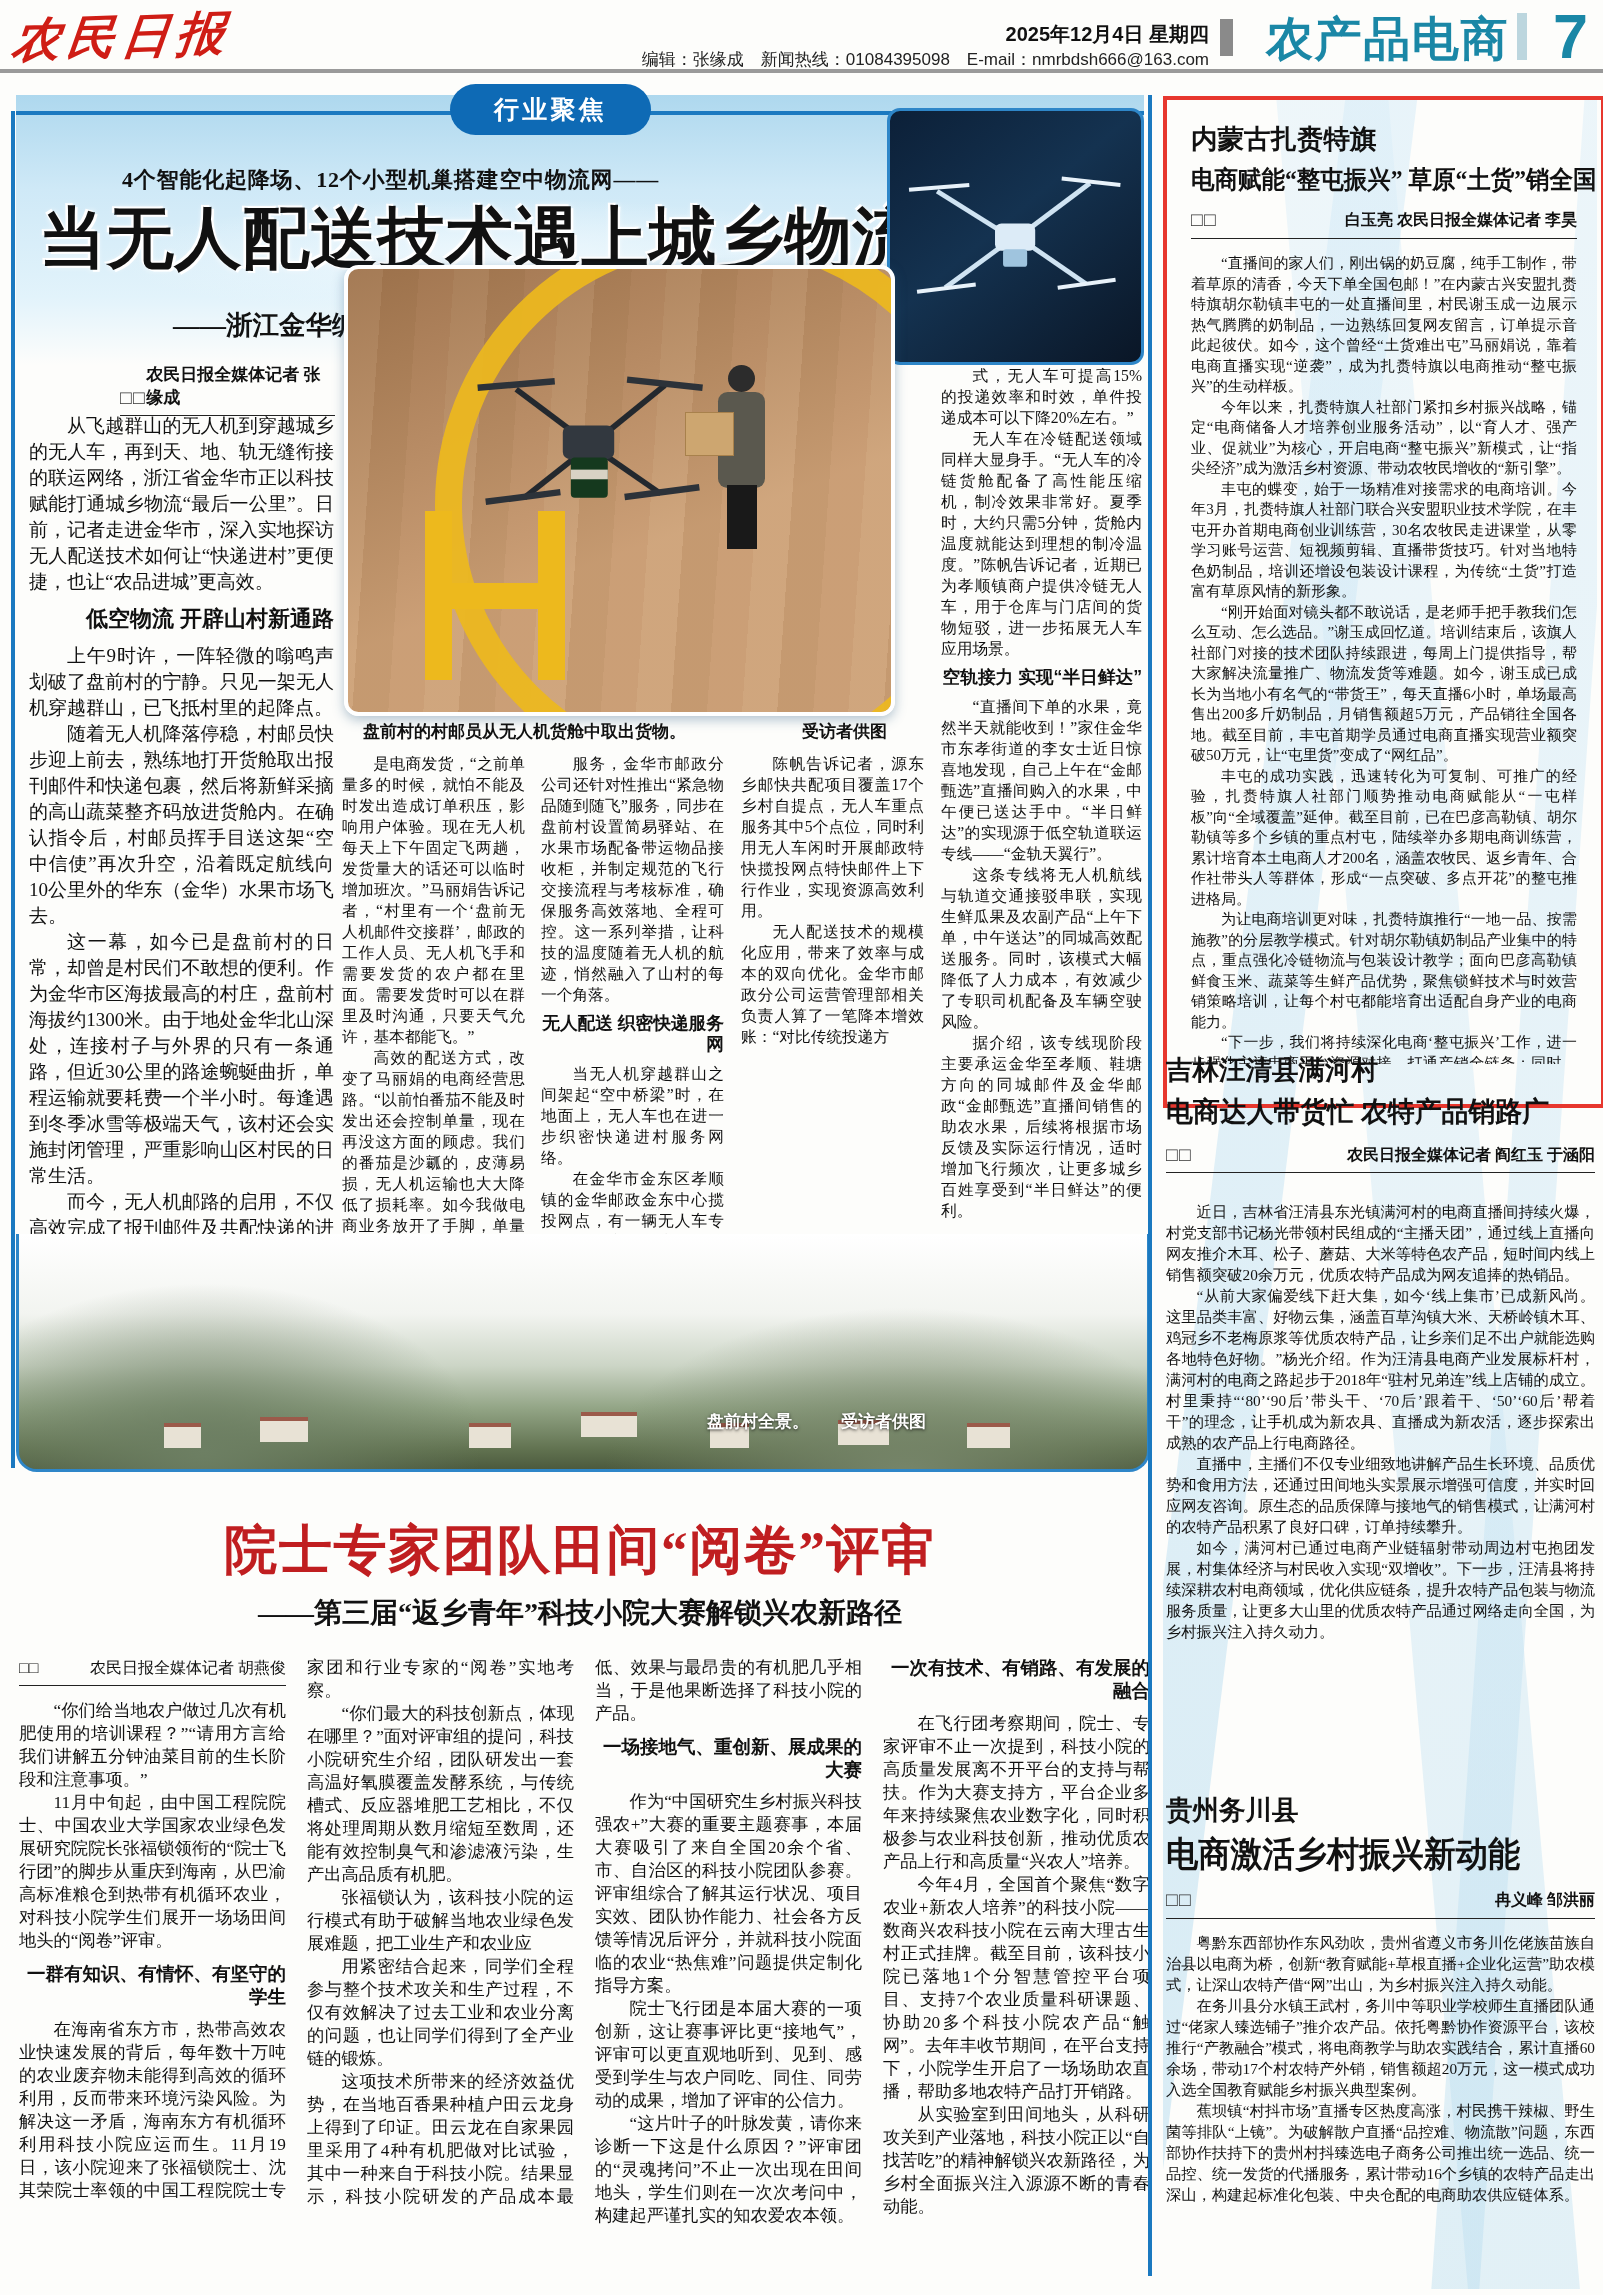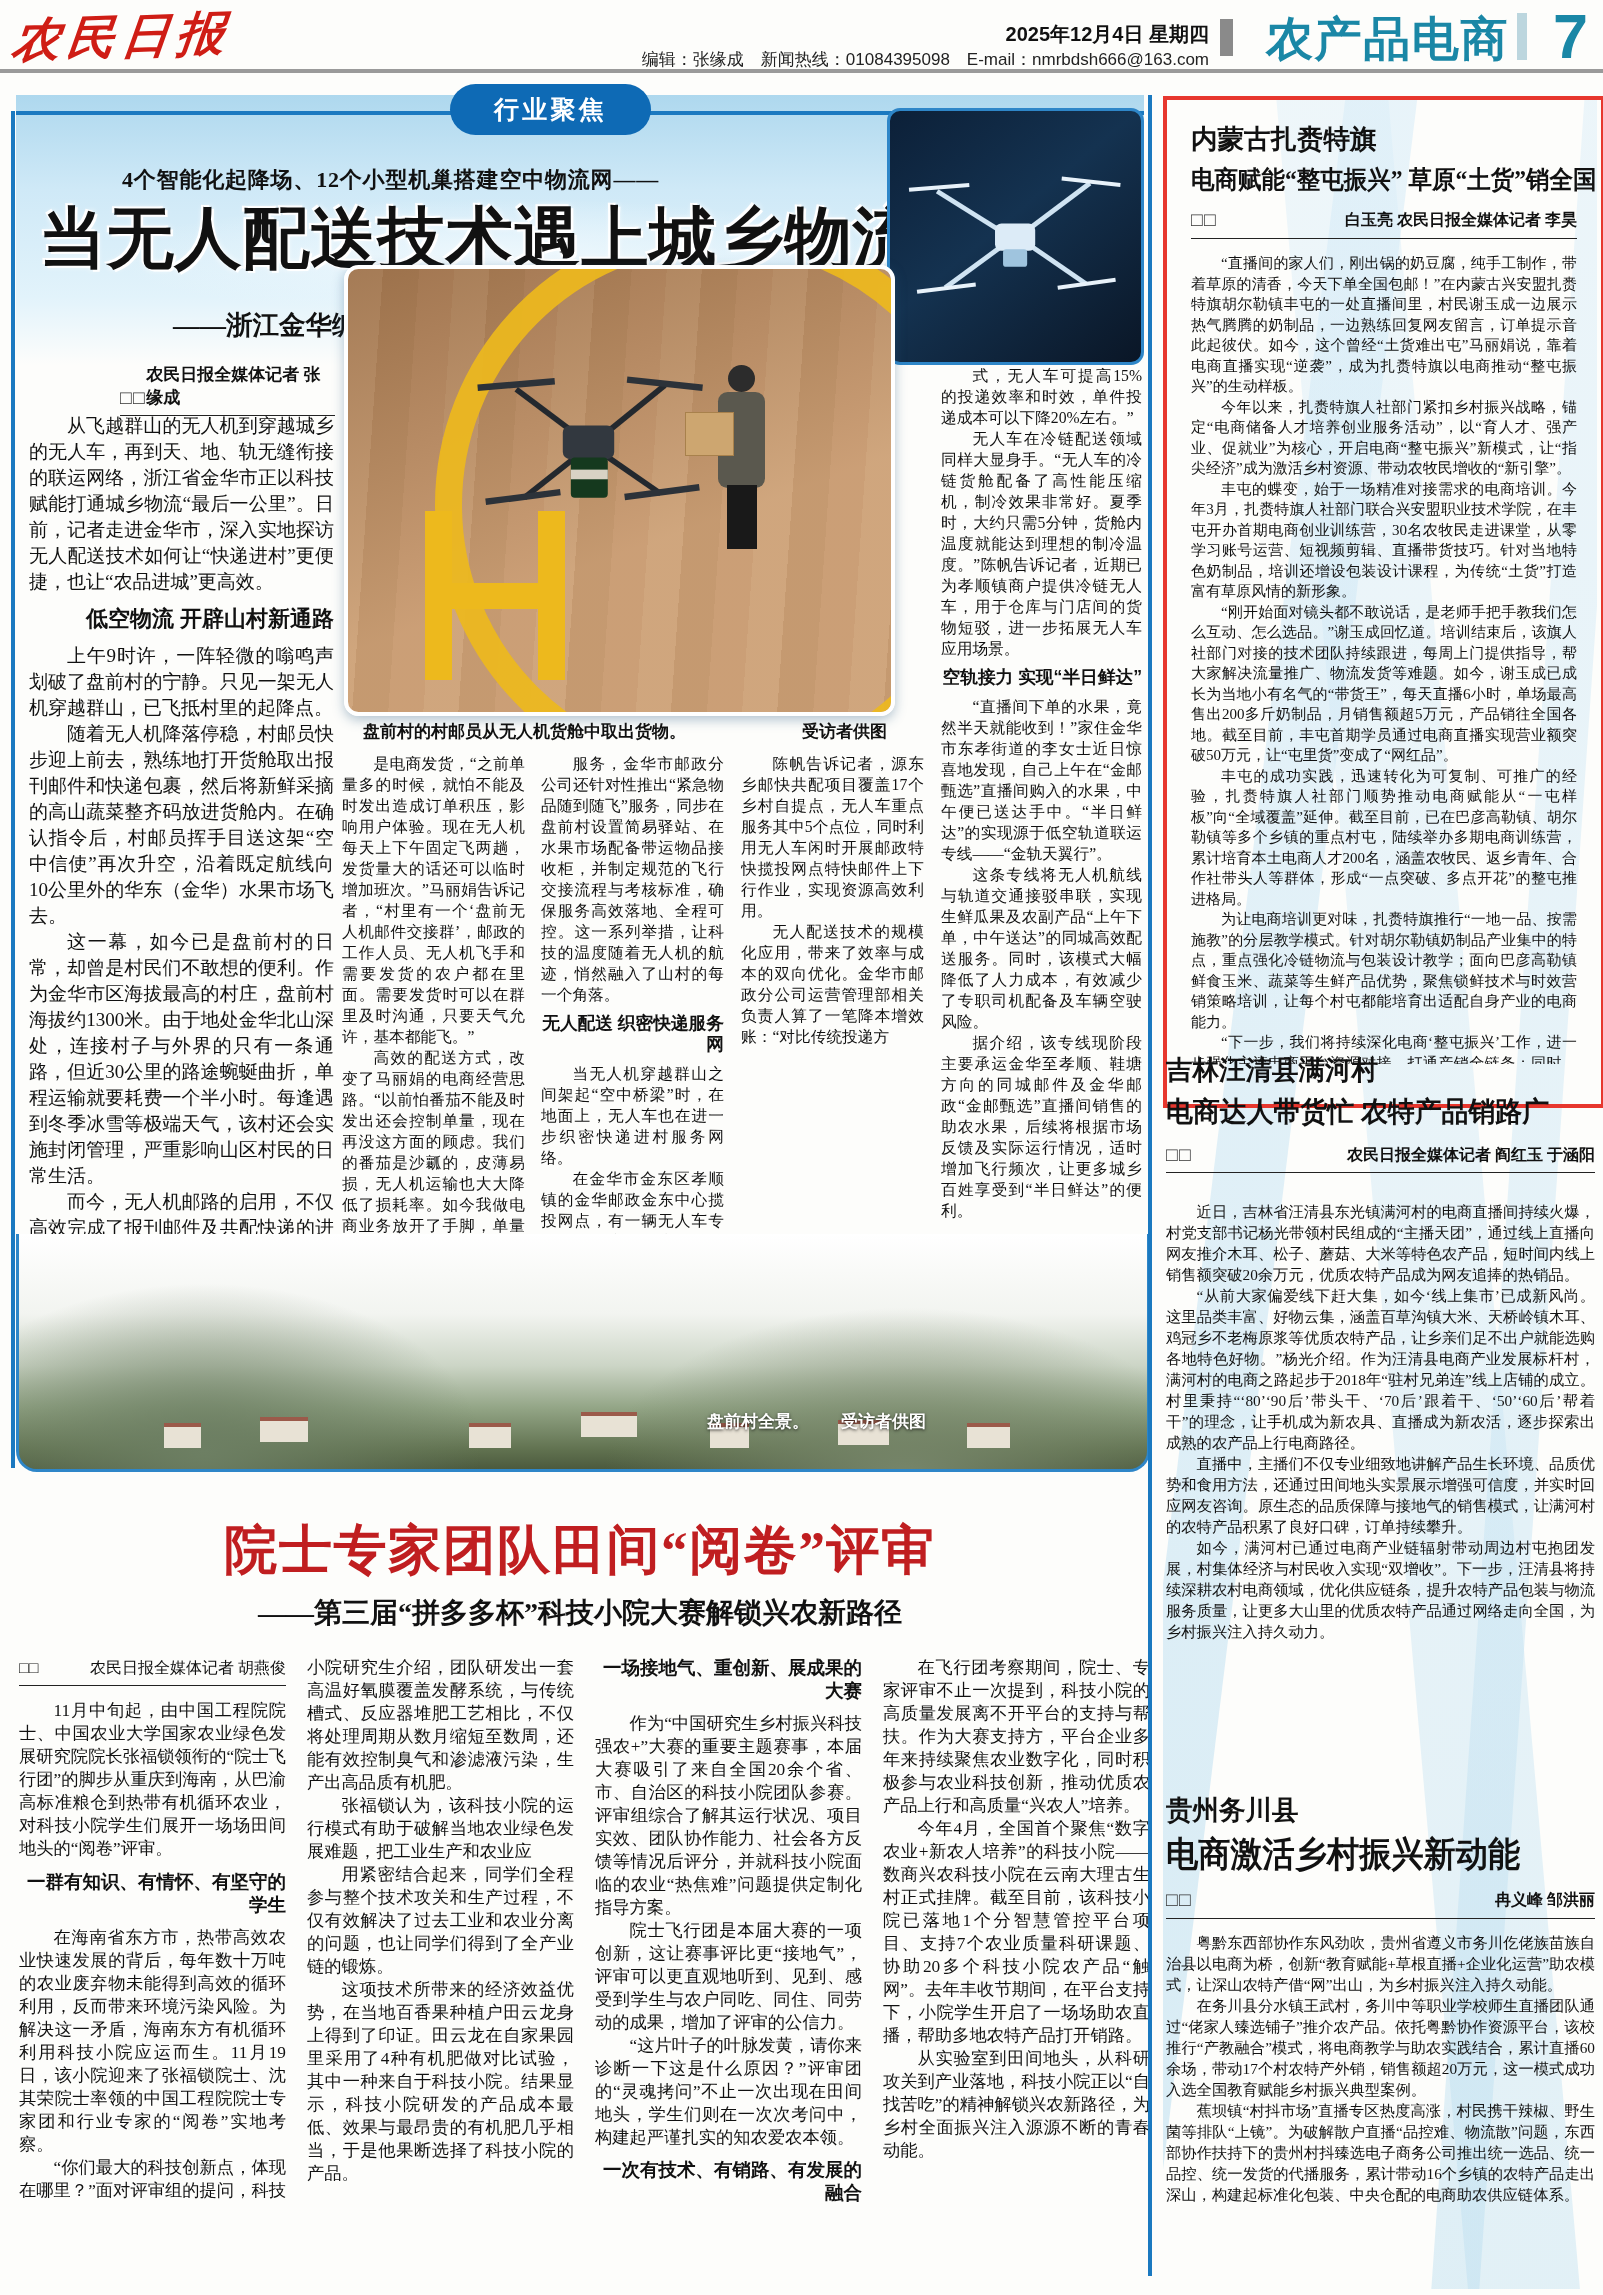--- a/index.html
+++ b/index.html
@@ -235,27 +235,28 @@
         <div style="left:819px;width:51px;bottom:24px;"></div>
       <div style="left:948px;width:43px;"></div>
     </div>
   </div>
   <div class="abs caption" id="village-cap">
     <span>盘前村全景。</span>
     <span>受访者供图</span>
   </div>
 
   <div class="abs" id="sch-title">院士专家团队田间“阅卷”评审</div>
-  <div class="abs" id="sch-sub">——第三届“拼多多杯”科技小院大赛解锁兴农新路径</div>
+  <div class="abs" id="sch-sub">——第三届“返乡青年”科技小院大赛解锁兴农新路径</div>
   <div class="abs" id="sch-body">
     <div id="sch-byline">
       <span class="mark">□□</span>
       <span class="who">农民日报全媒体记者 胡燕俊</span>
     </div>
     <div>
+        <p class="para">“你们给当地农户做过几次有机肥使用的培训课程？”“请用方言给我们讲解五分钟油菜目前的生长阶段和注意事项。”</p>
         <p class="para">11月中旬起，由中国工程院院士、中国农业大学国家农业绿色发展研究院院长张福锁领衔的“院士飞行团”的脚步从重庆到海南，从巴渝高标准粮仓到热带有机循环农业，对科技小院学生们展开一场场田间地头的“阅卷”评审。</p>
         <div class="colhead">一群有知识、有情怀、有坚守的学生</div>
         <p class="para">在海南省东方市，热带高效农业快速发展的背后，每年数十万吨的农业废弃物未能得到高效的循环利用，反而带来环境污染风险。为解决这一矛盾，海南东方有机循环利用科技小院应运而生。11月19日，该小院迎来了张福锁院士、沈其荣院士率领的中国工程院院士专家团和行业专家的“阅卷”实地考察。</p>
         <p class="para">“你们最大的科技创新点，体现在哪里？”面对评审组的提问，科技小院研究生介绍，团队研发出一套高温好氧膜覆盖发酵系统，与传统槽式、反应器堆肥工艺相比，不仅将处理周期从数月缩短至数周，还能有效控制臭气和渗滤液污染，生产出高品质有机肥。</p>
         <p class="para">张福锁认为，该科技小院的运行模式有助于破解当地农业绿色发展难题，把工业生产和农业应</p>
         <p class="para">用紧密结合起来，同学们全程参与整个技术攻关和生产过程，不仅有效解决了过去工业和农业分离的问题，也让同学们得到了全产业链的锻炼。</p>
         <p class="para">这项技术所带来的经济效益优势，在当地百香果种植户田云龙身上得到了印证。田云龙在自家果园里采用了4种有机肥做对比试验，其中一种来自于科技小院。结果显示，科技小院研发的产品成本最低、效果与最昂贵的有机肥几乎相当，于是他果断选择了科技小院的产品。</p>
         <div class="colhead">一场接地气、重创新、展成果的大赛</div>
         <p class="para">作为“中国研究生乡村振兴科技强农+”大赛的重要主题赛事，本届大赛吸引了来自全国20余个省、市、自治区的科技小院团队参赛。评审组综合了解其运行状况、项目实效、团队协作能力、社会各方反馈等情况后评分，并就科技小院面临的农业“热焦难”问题提供定制化指导方案。</p>
         <p class="para">院士飞行团是本届大赛的一项创新，这让赛事评比更“接地气”，评审可以更直观地听到、见到、感受到学生与农户同吃、同住、同劳动的成果，增加了评审的公信力。</p>

